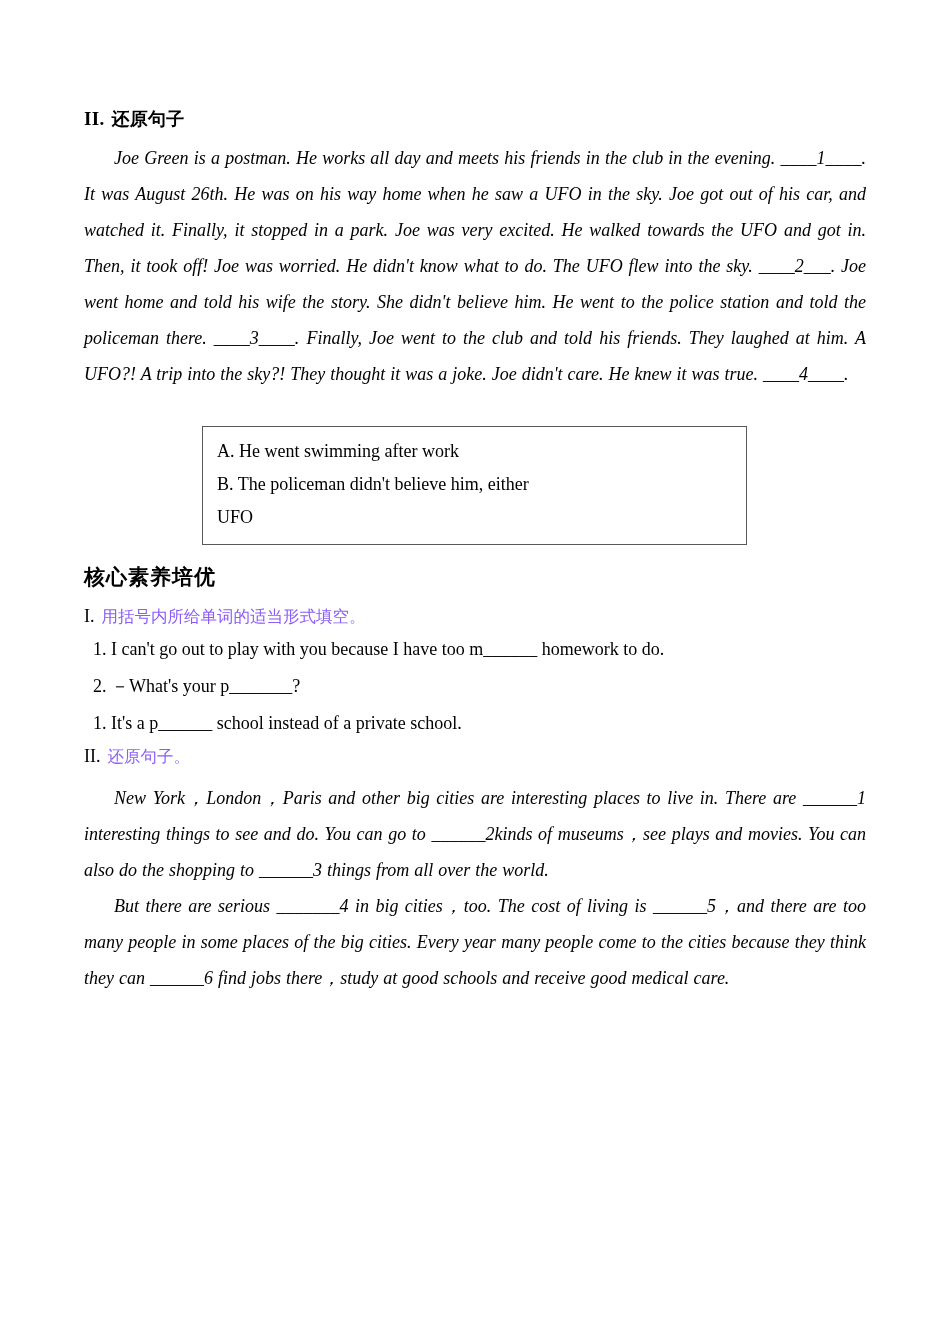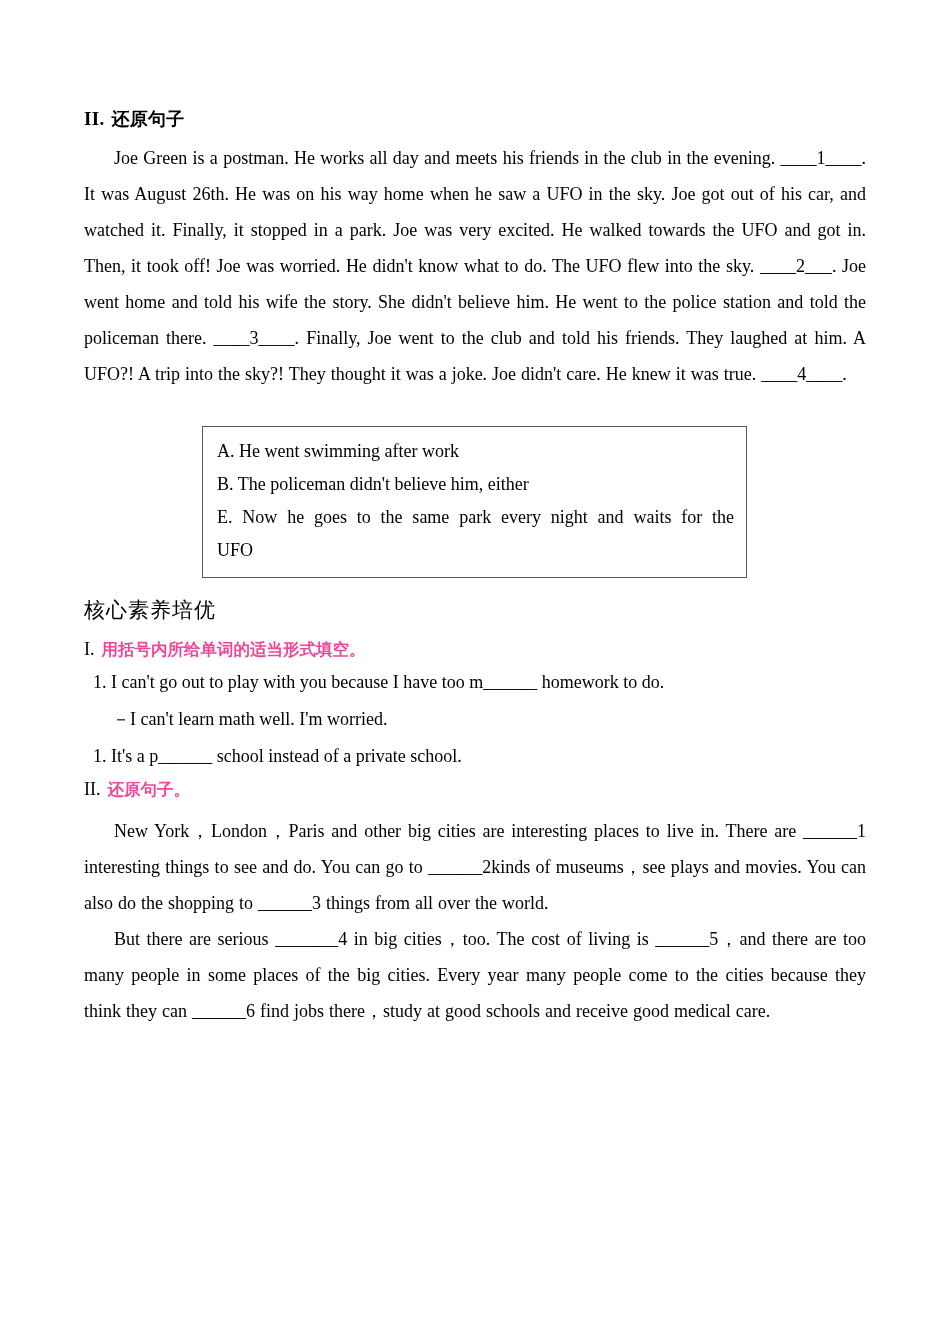--- a/index.html
+++ b/index.html
@@ -42,52 +42,53 @@
   }
   .sec-heading .cn {
     font-family: "DejaVu Sans", "Liberation Sans", sans-serif;
     font-weight: bold;
     font-size: 18px;
   }
 
   .big-heading {
     font-family: "DejaVu Sans", "Liberation Sans", sans-serif;
     font-size: 21px;
-    font-weight: normal;
+    font-weight: bold;
     margin: 0;
     padding: 0;
     letter-spacing: 1px;
     line-height: 1.4;
   }
 
   .sub-heading {
     font-size: 18px;
     line-height: 1.6;
     margin: 0;
     padding: 0;
   }
   .sub-heading .roman {
     margin-right: 7px;
   }
   .sub-heading .cn {
     font-family: "DejaVu Sans", "Liberation Sans", sans-serif;
     font-size: 16.5px;
-    font-weight: bold;
-    color: #ec4899;
+    font-weight: normal;
+    color: #8b5cf6;
   }
 
   
   .para {
     font-size: 18px;
     line-height: 36px;
     text-align: justify;
     text-justify: inter-word;
     margin: 0;
     text-indent: 30px;
     word-spacing: 0.5px;
+    font-style: italic;
   }
 
   
   .options-box {
     border: 1px solid #595959;
     box-sizing: border-box;
     margin: 34px 0 0 118px;
     width: 545px;
     padding: 8px 12px 10px 14px;
   }
@@ -124,36 +125,35 @@
 
     <div class="sec-heading">
       <span class="roman">II.</span><span class="cn">还原句子</span>
     </div>
 
     <p class="para">Joe Green is a postman. He works all day and meets  his friends in the club in the evening. ____1____. It was August  26th. He was on his way home when he saw a UFO in  the sky. Joe got out of his car, and watched it. Finally,  it stopped in a park. Joe was very excited. He walked  towards the UFO and got in. Then, it took off! Joe  was worried. He didn't know what to do. The UFO flew into the sky.  ____2___. Joe went home and told his wife the story. She didn't believe  him. He went to the police station and told the policeman there.  ____3____. Finally, Joe went to the club and told his friends. They laughed at him. A UFO?!  A trip into the sky?! They thought it was a joke. Joe didn't care. He knew it was true.  ____4____.</p>
 
     <div class="options-box">
       <p class="option-line">A. He went swimming after work</p>
       <p class="option-line">B. The policeman didn't believe  him, either</p>
-      <p class="option-line justify-all">E. Now he  goes to the same park every night and waits for the</p>
       <p class="option-line">UFO</p>
     </div>
 
     <div class="spacer-md"></div>
 
     <h2 class="big-heading">核心素养培优</h2>
 
     <div class="spacer-sm"></div>
 
     <div class="sub-heading">
       <span class="roman">I.</span><span class="cn">用括号内所给单词的适当形式填空。</span>
     </div>
 
     <p class="q-line">1. I can't go out to play with you because I have too m______ homework to do.</p>
-    <p class="q-line indent2">－I can't learn math well. I'm worried.</p>
+    <p class="q-line">2. －What's your p_______?</p>
     <p class="q-line">1. It's a p______ school instead of a private school.</p>
 
     <div class="sub-heading">
       <span class="roman">II.</span><span class="cn">还原句子。</span>
     </div>
 
     <div class="spacer-sm"></div>
 
     <p class="para">New York，London，Paris and other big cities are interesting places to live in.  There are ______1  interesting things to see and do.  You can go to ______2kinds of museums，see plays and movies.  You can also do the shopping to ______3  things from all over the world.</p>
     <p class="para">But there are serious _______4  in big cities，too.  The cost of living is ______5，and there are too many people in some places of the big cities.  Every year many people come to the cities because they think they can ______6  find jobs there，study at good schools and receive good medical care.</p>

